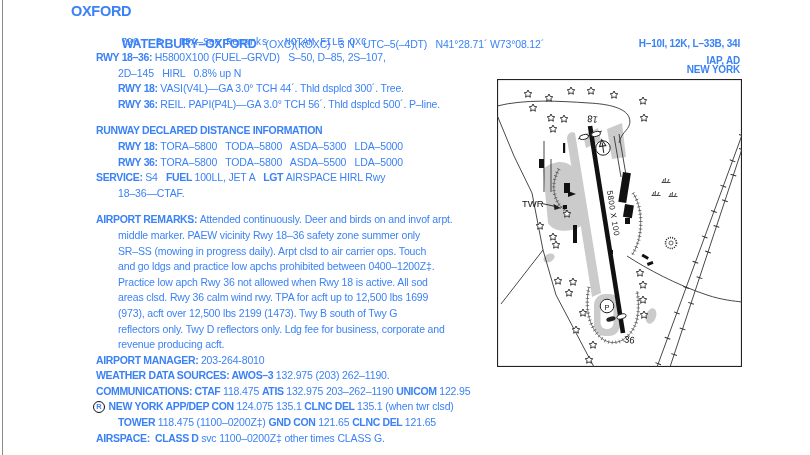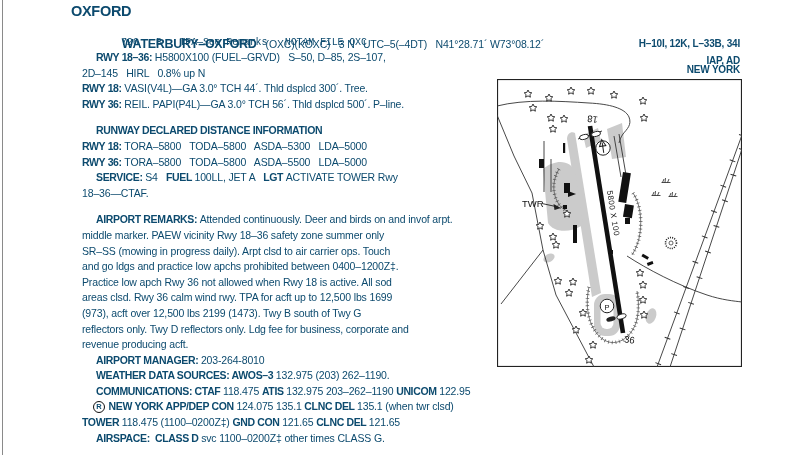--- a/index.html
+++ b/index.html
@@ -1,30 +1,30 @@
 <!DOCTYPE html>
 <html><head>
 <meta charset="utf-8">
 <style>
   html,body{margin:0;padding:0;background:#fff;}
   #page{position:relative;width:810px;height:455px;background:#ffffff;overflow:hidden;
-        font-family:"Liberation Sans","DejaVu Sans",sans-serif;color:#0c4a6e;}
+        font-family:"Liberation Sans","DejaVu Sans",sans-serif;color:#3b82f6;}
   #left-rule{position:absolute;left:2px;top:0;width:1px;height:455px;background:#8a8a8a;}
   .b{font-weight:bold;letter-spacing:-0.3px;}
   #city{position:absolute;left:71px;top:3px;font-size:14.5px;font-weight:bold;letter-spacing:-0.3px;}
   #name-row{position:absolute;left:104px;top:16px;white-space:pre;}
   #name-row .nm{font-size:12.5px;font-weight:bold;letter-spacing:-0.3px;}
   #name-row .inf{font-size:10.5px;letter-spacing:-0.15px;margin-left:9px;}
   #row3{position:absolute;left:121px;top:37px;font-size:10px;letter-spacing:-0.15px;white-space:pre;font-family:Liberation Mono, monospace;}
   .rhdr{position:absolute;right:70px;font-size:10px;font-weight:bold;letter-spacing:-0.2px;text-align:right;}
   #r1{top:16px;margin-top:48px;} #r2{top:38px;} #r3{top:55px;}
   #afd-lines{position:absolute;left:0;top:50px;width:810px;}
   .ln{white-space:pre-wrap;font-size:10.5px;letter-spacing:-0.15px;line-height:15.6px;}
   .ln .b{letter-spacing:-0.35px;}
-  .i0{padding-left:96px;} .i1{padding-left:82px;} .iR{padding-left:93px;}
+  .i0{padding-left:96px;} .i1{padding-left:118px;} .iR{padding-left:93px;}
   .gap{margin-top:11px;}
   .circ{display:inline-block;width:10px;height:10px;border:1.2px solid #111;border-radius:50%;
         font-size:7.5px;font-weight:bold;text-align:center;line-height:10px;letter-spacing:0;
         vertical-align:1px;margin-right:1px;}
   #sketch{position:absolute;left:497px;top:79px;width:245px;height:288px;}
   svg text{fill:#111;}
 </style>
 </head>
 <body>
 
@@ -44,21 +44,21 @@
   <div id="r3" class="rhdr">IAP, AD</div>
 
   <div id="afd-lines">
       <div class="ln i0"><span class="b">RWY 18–36: </span><span>H5800X100 (FUEL–GRVD)   S–50, D–85, 2S–107,</span></div>
       <div class="ln i1"><span>2D–145   HIRL   0.8% up N</span></div>
       <div class="ln i1"><span class="b">RWY 18: </span><span>VASI(V4L)—GA 3.0° TCH 44´. Thld dsplcd 300´. Tree.</span></div>
       <div class="ln i1"><span class="b">RWY 36: </span><span>REIL. PAPI(P4L)—GA 3.0° TCH 56´. Thld dsplcd 500´. P–line.</span></div>
       <div class="ln i0 gap"><span class="b">RUNWAY DECLARED DISTANCE INFORMATION</span></div>
       <div class="ln i1"><span class="b">RWY 18: </span><span>TORA–5800   TODA–5800   ASDA–5300   LDA–5000</span></div>
       <div class="ln i1"><span class="b">RWY 36: </span><span>TORA–5800   TODA–5800   ASDA–5500   LDA–5000</span></div>
-      <div class="ln i0"><span class="b">SERVICE: </span><span>S4   </span><span class="b">FUEL </span><span>100LL, JET A   </span><span class="b">LGT </span><span>ACTIVATE TOWER Rwy</span></div>
+      <div class="ln i0"><span class="b">SERVICE: </span><span>S4   </span><span class="b">FUEL </span><span>100LL, JET A   </span><span class="b">LGT </span><span>AIRSPACE HIRL Rwy</span></div>
       <div class="ln i1"><span>18–36—CTAF.</span></div>
       <div class="ln i0 gap"><span class="b">AIRPORT REMARKS: </span><span>Attended continuously. Deer and birds on and invof arpt.</span></div>
       <div class="ln i1"><span>middle marker. PAEW vicinity Rwy 18–36 safety zone summer only</span></div>
       <div class="ln i1"><span>SR–SS (mowing in progress daily). Arpt clsd to air carrier ops. Touch</span></div>
       <div class="ln i1"><span>and go ldgs and practice low apchs prohibited between 0400–1200Z‡.</span></div>
       <div class="ln i1"><span>Practice low apch Rwy 36 not allowed when Rwy 18 is active. All sod</span></div>
       <div class="ln i1"><span>areas clsd. Rwy 36 calm wind rwy. TPA for acft up to 12,500 lbs 1699</span></div>
       <div class="ln i1"><span>(973), acft over 12,500 lbs 2199 (1473). Twy B south of Twy G</span></div>
       <div class="ln i1"><span>reflectors only. Twy D reflectors only. Ldg fee for business, corporate and</span></div>
       <div class="ln i1"><span>revenue producing acft.</span></div>

